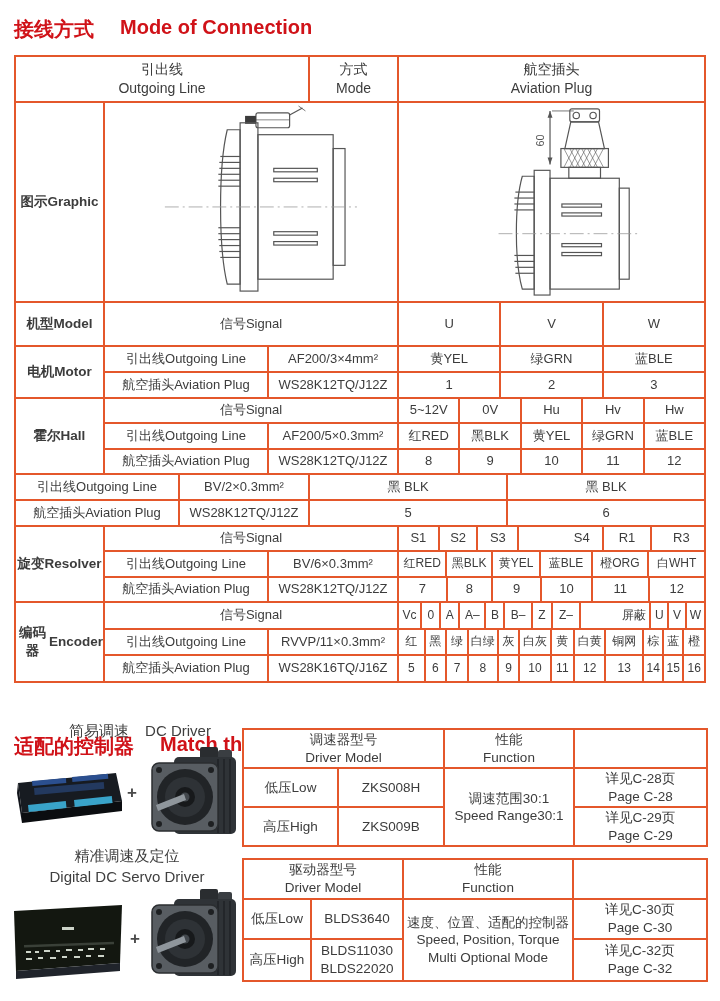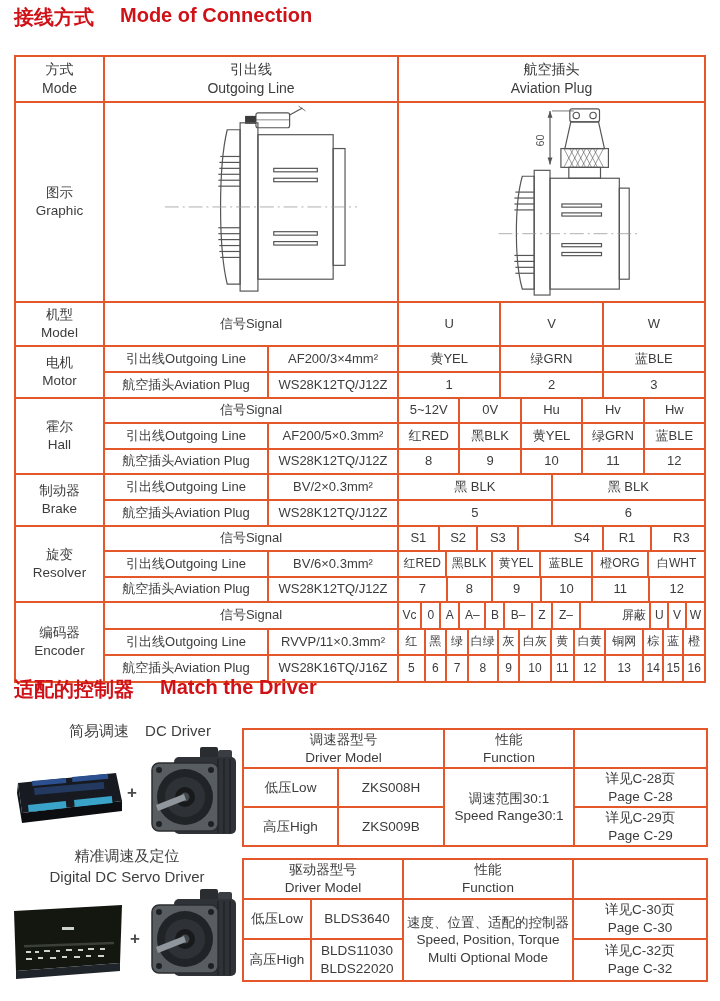--- a/index.html
+++ b/index.html
@@ -11,21 +11,21 @@
   html,body{background:#fff;}
   body{font-family:"Liberation Sans","DejaVu Sans",sans-serif;color:var(--ink);}
   .page{position:relative;width:720px;height:1001px;background:#fff;overflow:hidden;}
 
   .sec-title{position:absolute;display:flex;gap:26px;font-weight:bold;font-size:20px;color:var(--red);white-space:nowrap;}
 
   
   .mtable{position:absolute;left:14px;top:55px;width:692px;border:2px solid var(--bd);background:#fff;}
   .grp{display:flex;border-bottom:2px solid var(--bd);}
   .grp:last-child{border-bottom:none;}
-  .glabel{flex:0 0 89px;border-right:2px solid var(--bd);display:flex;flex-direction:column;align-items:center;justify-content:center;line-height:1.35;font-size:13.5px;text-align:center;}
+  .glabel{flex:0 0 89px;border-right:2px solid var(--bd);display:flex;flex-direction:row;align-items:center;justify-content:center;line-height:1.35;font-size:13.5px;text-align:center;font-weight:bold;}
   .gbody{flex:1;display:flex;flex-direction:column;min-width:0;}
   .srow{display:flex;flex:1;border-bottom:2px solid var(--bd);min-height:0;}
   .srow:last-child{border-bottom:none;}
   .c{display:flex;align-items:center;justify-content:center;text-align:center;border-right:2px solid var(--bd);padding:0 2px;font-size:13px;line-height:1.3;min-width:0;}
   .srow > .c:last-child{border-right:none;}
   .grp.hdr > .c:last-child{border-right:none;border-radius:16px;}
   .lab{flex:0 0 164px;}
   .spec{flex:0 0 130px;}
   .sig{flex:0 0 294px;}
   .v{flex:1;}
@@ -44,35 +44,35 @@
   .plus{position:absolute;font-size:17px;font-weight:bold;color:#4a4a4a;}
 
   svg{display:block;}
   .line-art{stroke:#555;fill:none;stroke-width:1.2;}
 </style>
 </head>
 <body>
 
 <div class="page">
 
-  <div class="sec-title" style="left:14px;top:4px;">
+  <div class="sec-title" style="left:14px;top:16px;">
     <span>接线方式</span>
     <span>Mode of Connection</span>
   </div>
 
   <div class="mtable">
 
     <div class="grp hdr" style="height:46px;">
+      <div class="c hc" style="flex:0 0 294px;">
+        <span>引出线</span>
+        <span>Outgoing Line</span>
+      </div>
       <div class="c hc" style="flex:0 0 89px;">
         <span>方式</span>
         <span>Mode</span>
-      </div>
-      <div class="c hc" style="flex:0 0 294px;">
-        <span>引出线</span>
-        <span>Outgoing Line</span>
       </div>
       <div class="c hc" style="flex:1;">
         <span>航空插头</span>
         <span>Aviation Plug</span>
       </div>
     </div>
 
     <div class="grp" style="height:200px;">
       <div class="glabel">
         <span>图示</span>
@@ -248,24 +248,20 @@
           <div class="c v">8</div>
           <div class="c v">9</div>
           <div class="c v">10</div>
           <div class="c v">11</div>
           <div class="c v">12</div>
         </div>
       </div>
     </div>
 
     <div class="grp" style="height:52px;">
-      <div class="glabel">
-        <span>制动器</span>
-        <span>Brake</span>
-      </div>
       <div class="gbody">
         <div class="srow">
           <div class="c lab">引出线Outgoing Line</div>
           <div class="c spec">BV/2×0.3mm²</div>
           <div class="c v">黑 BLK</div>
           <div class="c v">黑 BLK</div>
         </div>
         <div class="srow">
           <div class="c lab">航空插头Aviation Plug</div>
           <div class="c spec">WS28K12TQ/J12Z</div>
@@ -363,21 +359,21 @@
           <div class="c sm" style="flex:34;">12</div>
           <div class="c sm" style="flex:42;text-align:center;">13</div>
           <div class="c sm" style="flex:20;">14</div>
           <div class="c sm" style="flex:20;">15</div>
           <div class="c sm" style="flex:22;">16</div>
         </div>
       </div>
     </div>
   </div>
 
-  <div class="sec-title" style="left:14px;top:676px;">
+  <div class="sec-title" style="left:14px;top:733px;">
     <span>适配的控制器</span>
     <span>Match the Driver</span>
   </div>
 
   <div class="cap1">
     <span>简易调速</span>
     <span>DC Driver</span>
   </div>
 
   <div class="photo-group" style="left:10px;top:745px;width:232px;height:100px;">

